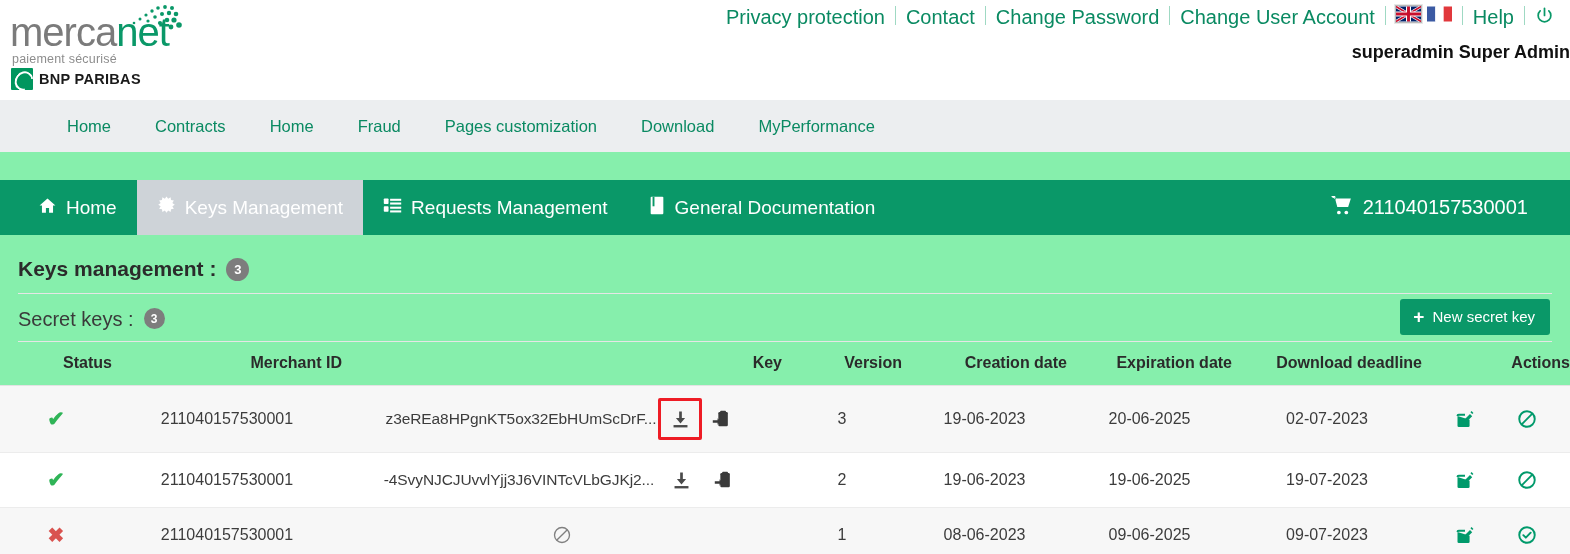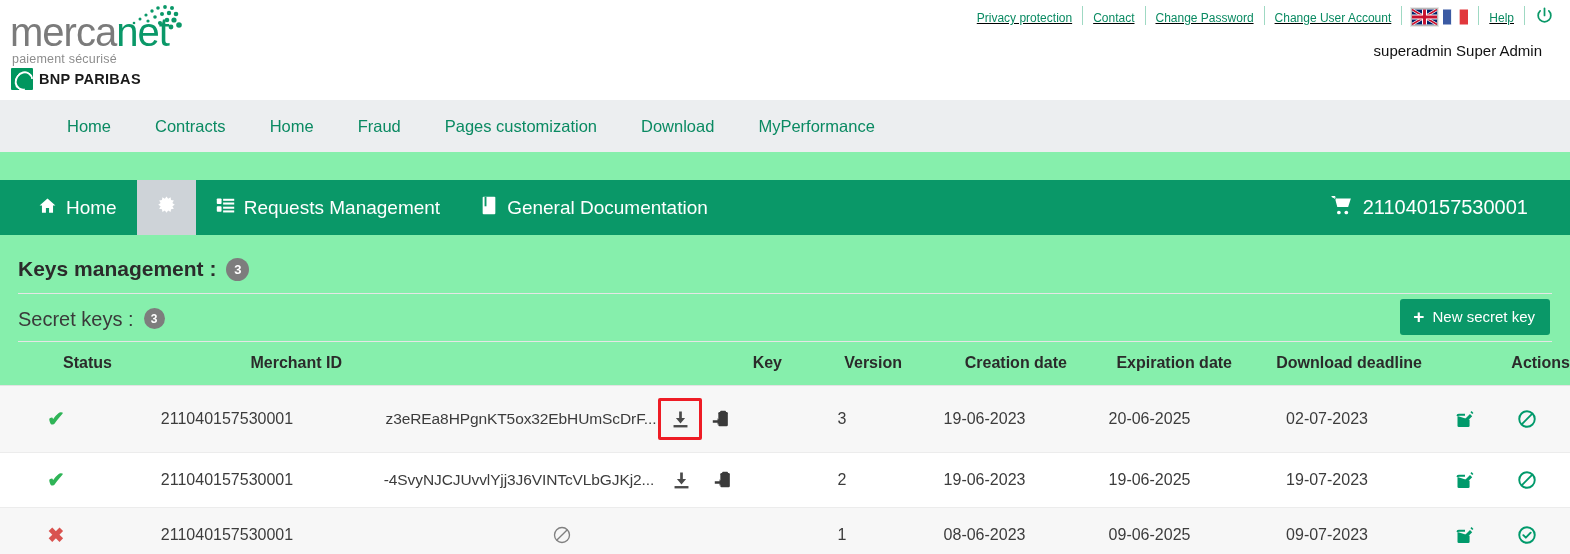--- a/index.html
+++ b/index.html
@@ -36,37 +36,36 @@
   .bnp-sq::after{
     content:""; position:absolute; left:4px; top:3px; width:14px; height:16px;
     border:2.5px solid #fff; border-radius:50%;
     border-right-color:transparent; border-top-color:#fff;
     transform: rotate(35deg);
   }
   .bnp-txt { font-size: 14.5px; font-weight: 700; color: #1a1a1a; letter-spacing: .3px; }
 
   .utilnav {
     position: absolute; right: 10px; top: 6px;
-    display: flex; align-items: flex-end; gap: 0px;
-    font-size: 12px;
-    text-decoration: underline;
+    display: flex; align-items: flex-start; gap: 0px;
+    font-size: 20px;
   }
   .utilnav a {
     color: #0a8a62; text-decoration: none; padding: 0 10px; white-space: nowrap;
   }
   .utilnav a:first-child { padding-left: 4px; }
   .usep { width: 1px; height: 19px; background: #9fd9c3; }
   .flagbox { display: flex; align-items: center; gap: 6px; padding: 0 10px; }
   .flag { width: 25px; height: 16px; display:block; }
   .flag.sel { outline: 1px solid #b9b9b9; box-shadow: 0 0 0 2px #e8e8e8; }
   .pwr { padding: 0 6px 0 10px; display:flex; align-items:center; }
 
   .userline {
-    position: absolute; right: 28px; top: 42px;
-    font-size: 15px; font-weight: 400; color: #111;
+    position: absolute; right: 0; top: 42px;
+    font-size: 18px; font-weight: 700; color: #111;
   }
 
   
   .mainnav {
     position: absolute; top: 100px; left: 0; width: 1570px; height: 52px;
     background: #eceef0;
     display: flex; align-items: center;
     padding-left: 45px; gap: 0px;
   }
   .mainnav a {
@@ -267,20 +266,21 @@
       </span>
       <span>Home</span>
     </a>
 
     <a class="tab active" href="#">
       <span>
         <svg width="19" height="19" viewBox="0 0 24 24" fill="#ffffff">
           <path d="M12 0.5 l2.1 3.0 3.1-1.9 0.5 3.6 3.6 0.5 -1.9 3.1 3.0 2.1 -3.0 2.1 1.9 3.1 -3.6 0.5 -0.5 3.6 -3.1-1.9 -2.1 3.0 -2.1-3.0 -3.1 1.9 -0.5-3.6 -3.6-0.5 1.9-3.1 -3.0-2.1 3.0-2.1 -1.9-3.1 3.6-0.5 0.5-3.6 3.1 1.9 Z"></path>
         </svg>
       </span>
+      <span>Keys Management</span>
     </a>
 
     <a class="tab" href="#">
       <span>
         <svg width="19" height="19" viewBox="0 0 24 24" fill="#ffffff">
           <rect x="1" y="3" width="6" height="7" rx="1"></rect>
           <rect x="1" y="13" width="6" height="7" rx="1"></rect>
           <rect x="9" y="3.5" width="14" height="2.6"></rect>
           <rect x="9" y="8.2" width="14" height="2.6"></rect>
           <rect x="9" y="13.5" width="14" height="2.6"></rect>

